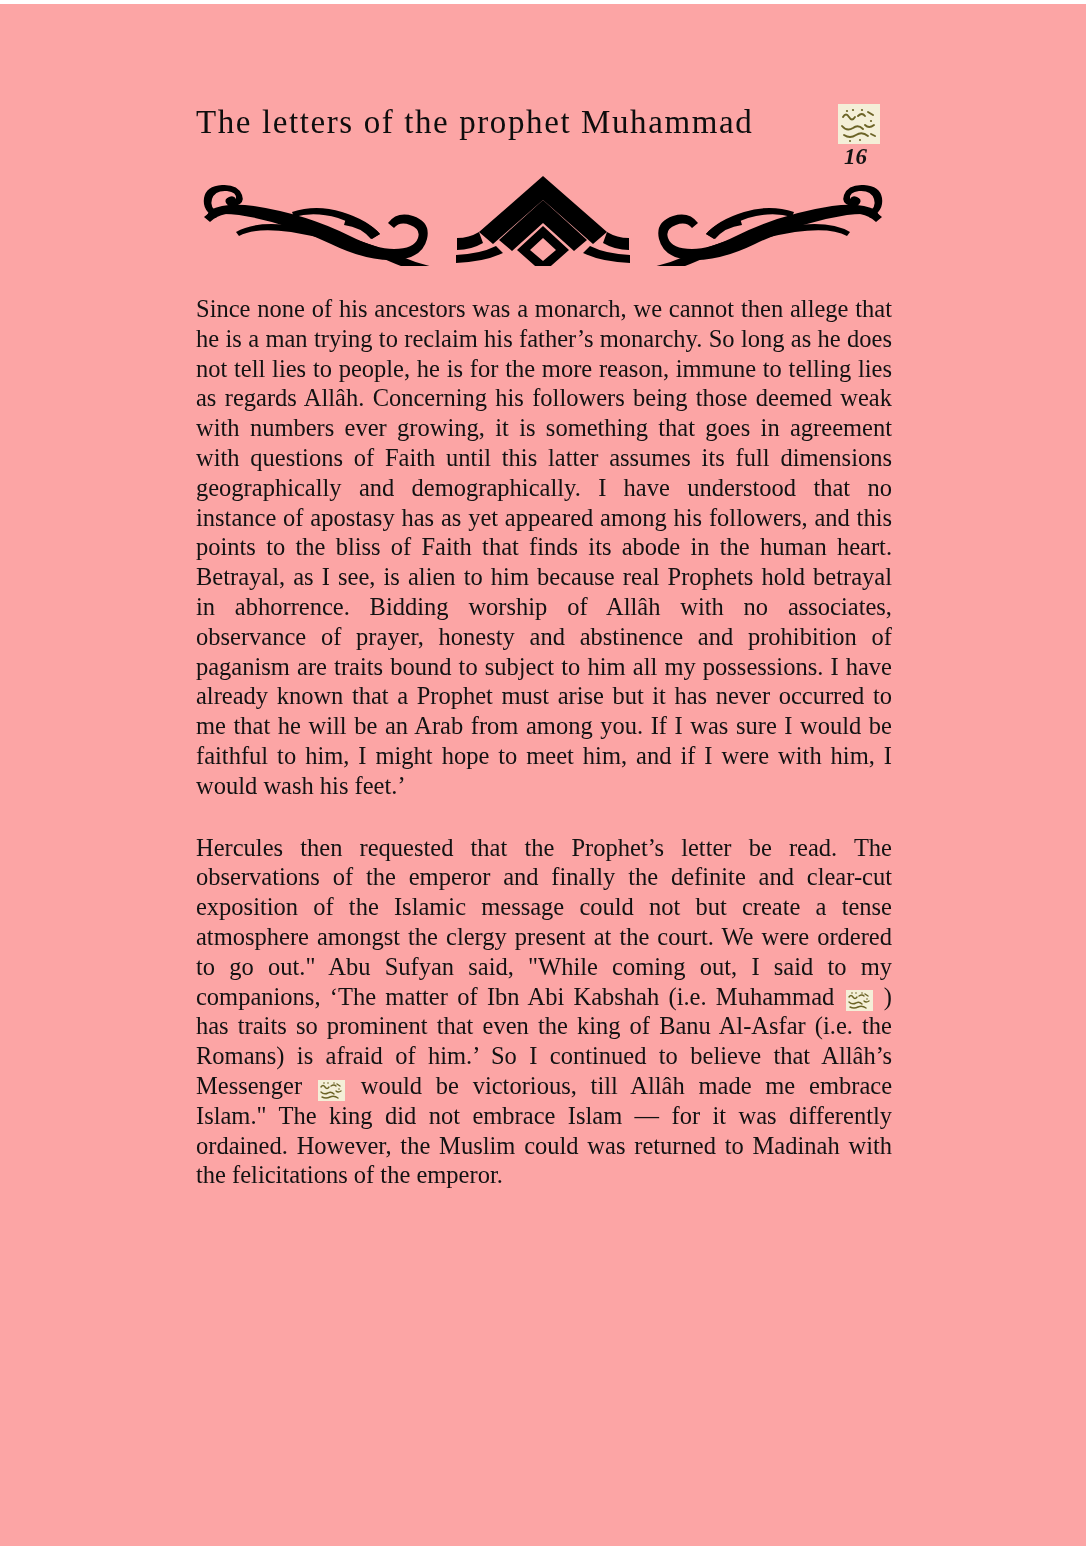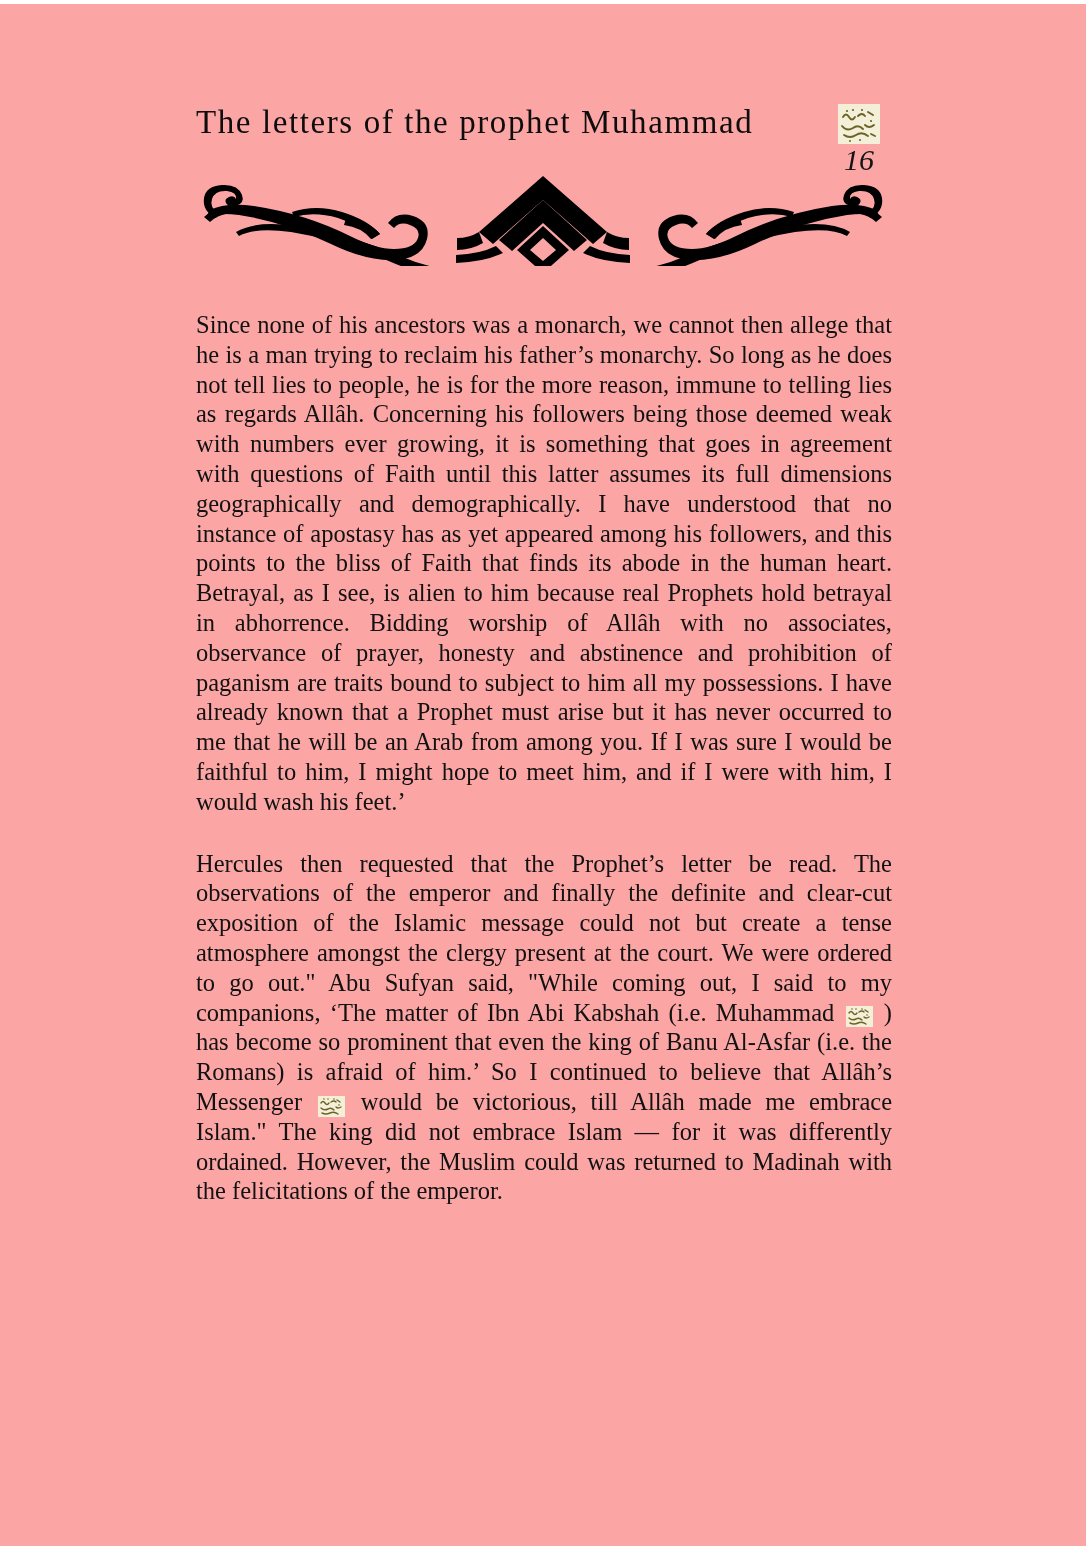--- a/index.html
+++ b/index.html
@@ -71,22 +71,22 @@
     top: 0;
     width: 42px;
     height: 40px;
   }
   .page-number {
     position: absolute;
     left: 6px;
     top: 41px;
     font-family: "Liberation Serif", "DejaVu Serif", serif;
     font-style: italic;
-    font-weight: normal;
-    font-size: 30px;
+    font-weight: bold;
+    font-size: 23px;
     letter-spacing: 0px;
     color: #141414;
     line-height: 1;
   }
 
   
   .ornament {
     position: absolute;
     left: 196px;
     top: 166px;
@@ -94,21 +94,20 @@
     height: 96px;
   }
   .ornament svg { display: block; width: 694px; height: 96px; }
 
   
   .content {
     position: absolute;
     left: 196px;
     top: 290px;
     width: 696px;
-    margin-top: 16px;
   }
   .para {
     font-family: "Liberation Serif", "DejaVu Serif", serif;
     font-size: 24.5px;
     line-height: 29.8px;
     text-align: justify;
     text-justify: inter-word;
     color: #121212;
     margin: 0;
     hyphens: none;
@@ -213,21 +212,21 @@
               <path d="M3 12 q3 3 7 1 q3 -2 6 1"></path>
               <path d="M18 11 q2 2 5 0"></path>
               <path d="M4 17 q4 2 8 0 q4 -2 8 1"></path>
             </g>
             <g fill="#6b6326">
               <circle cx="6" cy="3" r="0.8"></circle>
               <circle cx="10" cy="3" r="0.8"></circle>
               <circle cx="16" cy="3" r="0.8"></circle>
               <circle cx="21" cy="9" r="0.8"></circle>
             </g>
-          </svg></span><span> ) has become so prominent that even the king of Banu Al-Asfar (i.e. the Romans) is afraid of him.’ So I continued to believe that Allâh’s Messenger </span><span class="sallam sallam-inline"><svg viewBox="0 0 27 21" width="27" height="21" aria-hidden="true">
+          </svg></span><span> ) has traits so prominent that even the king of Banu Al-Asfar (i.e. the Romans) is afraid of him.’ So I continued to believe that Allâh’s Messenger </span><span class="sallam sallam-inline"><svg viewBox="0 0 27 21" width="27" height="21" aria-hidden="true">
             <rect x="0" y="0" width="27" height="21" fill="#f4efd8"></rect>
             <g fill="none" stroke="#6b6326" stroke-width="1.4" stroke-linecap="round">
               <path d="M3 7 q2 -3 4 0 q2 3 4 0"></path>
               <path d="M13 6 q3 -2 5 0"></path>
               <path d="M19 4 l3 2"></path>
               <path d="M3 12 q3 3 7 1 q3 -2 6 1"></path>
               <path d="M18 11 q2 2 5 0"></path>
               <path d="M4 17 q4 2 8 0 q4 -2 8 1"></path>
             </g>
             <g fill="#6b6326">

